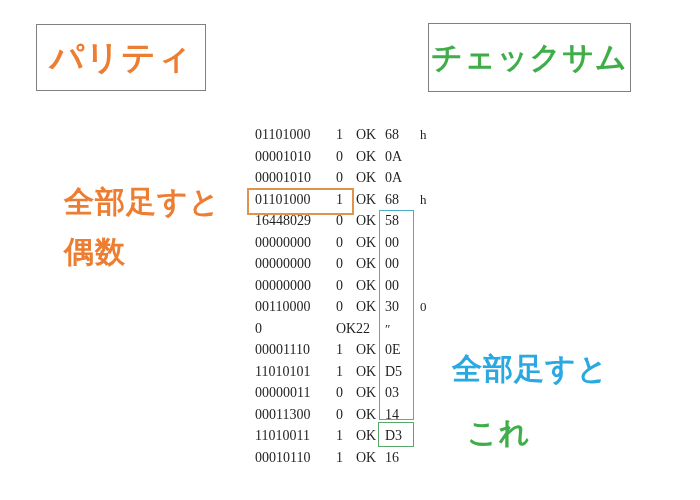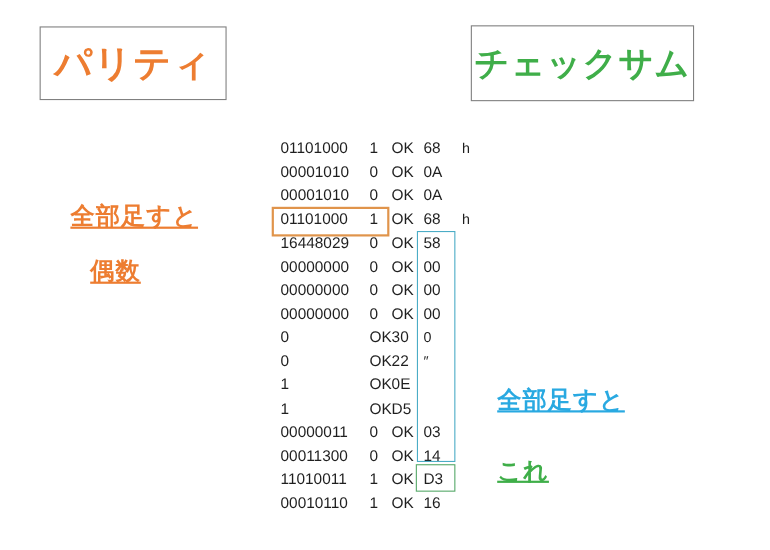--- a/index.html
+++ b/index.html
@@ -17,31 +17,31 @@
     background: #ffffff;
     display: flex;
     align-items: center;
     justify-content: center;
     font-weight: bold;
     letter-spacing: 1px;
   }
   #parity-box   { left: 36px;  top: 24px; width: 168px; height: 65px; color: var(--parity-accent); font-size: 34px; }
   #checksum-box { left: 428px; top: 23px; width: 201px; height: 67px; color: var(--checksum-green); font-size: 31px; }
 
-  .note { position: absolute; font-weight: bold; font-size: 22px; white-space: nowrap; letter-spacing: 1px; text-decoration: underline; }
+  .note { position: absolute; font-weight: bold; font-size: 30px; white-space: nowrap; letter-spacing: 1px; }
   #parity-note-1   { left: 64px;  top: 182px; color: var(--parity-accent); }
-  #parity-note-2   { left: 82px;  top: 232px; color: var(--parity-accent); }
+  #parity-note-2   { left: 64px;  top: 232px; color: var(--parity-accent); }
   #checksum-note-1 { left: 452px; top: 349px; color: var(--checksum-blue); }
-  #checksum-note-2 { left: 452px; top: 413px; color: var(--checksum-green); }
+  #checksum-note-2 { left: 467px; top: 413px; color: var(--checksum-green); }
 
   #data-table {
     position: absolute;
     left: 255px;
     top: 124px;
-    font-family: Liberation Sans, sans-serif;
+    font-family: Liberation Serif, serif;
     font-size: 14px;
     color: var(--table-text, #1f1f1f);
   }
   .trow {
     display: grid;
     grid-template-columns: 81px 20px 29px 35px 30px;
     height: 21.5px;
     line-height: 21.5px;
     white-space: pre;
   }
@@ -140,41 +140,44 @@
 
     <div class="trow">
       <span>00000000</span>
       <span>0</span>
       <span>OK</span>
       <span>00</span>
       <span class="char-cell"></span>
     </div>
 
     <div class="trow">
+      <span>00110000</span>
       <span>0</span>
       <span>OK</span>
       <span>30</span>
       <span class="char-cell">0</span>
     </div>
 
     <div class="trow">
       <span>0</span>
       <span>OK</span>
       <span>22</span>
       <span class="char-cell">″</span>
     </div>
 
     <div class="trow">
+      <span>00001110</span>
       <span>1</span>
       <span>OK</span>
       <span>0E</span>
       <span class="char-cell"></span>
     </div>
 
     <div class="trow">
+      <span>11010101</span>
       <span>1</span>
       <span>OK</span>
       <span>D5</span>
       <span class="char-cell"></span>
     </div>
 
     <div class="trow">
       <span>00000011</span>
       <span>0</span>
       <span>OK</span>

